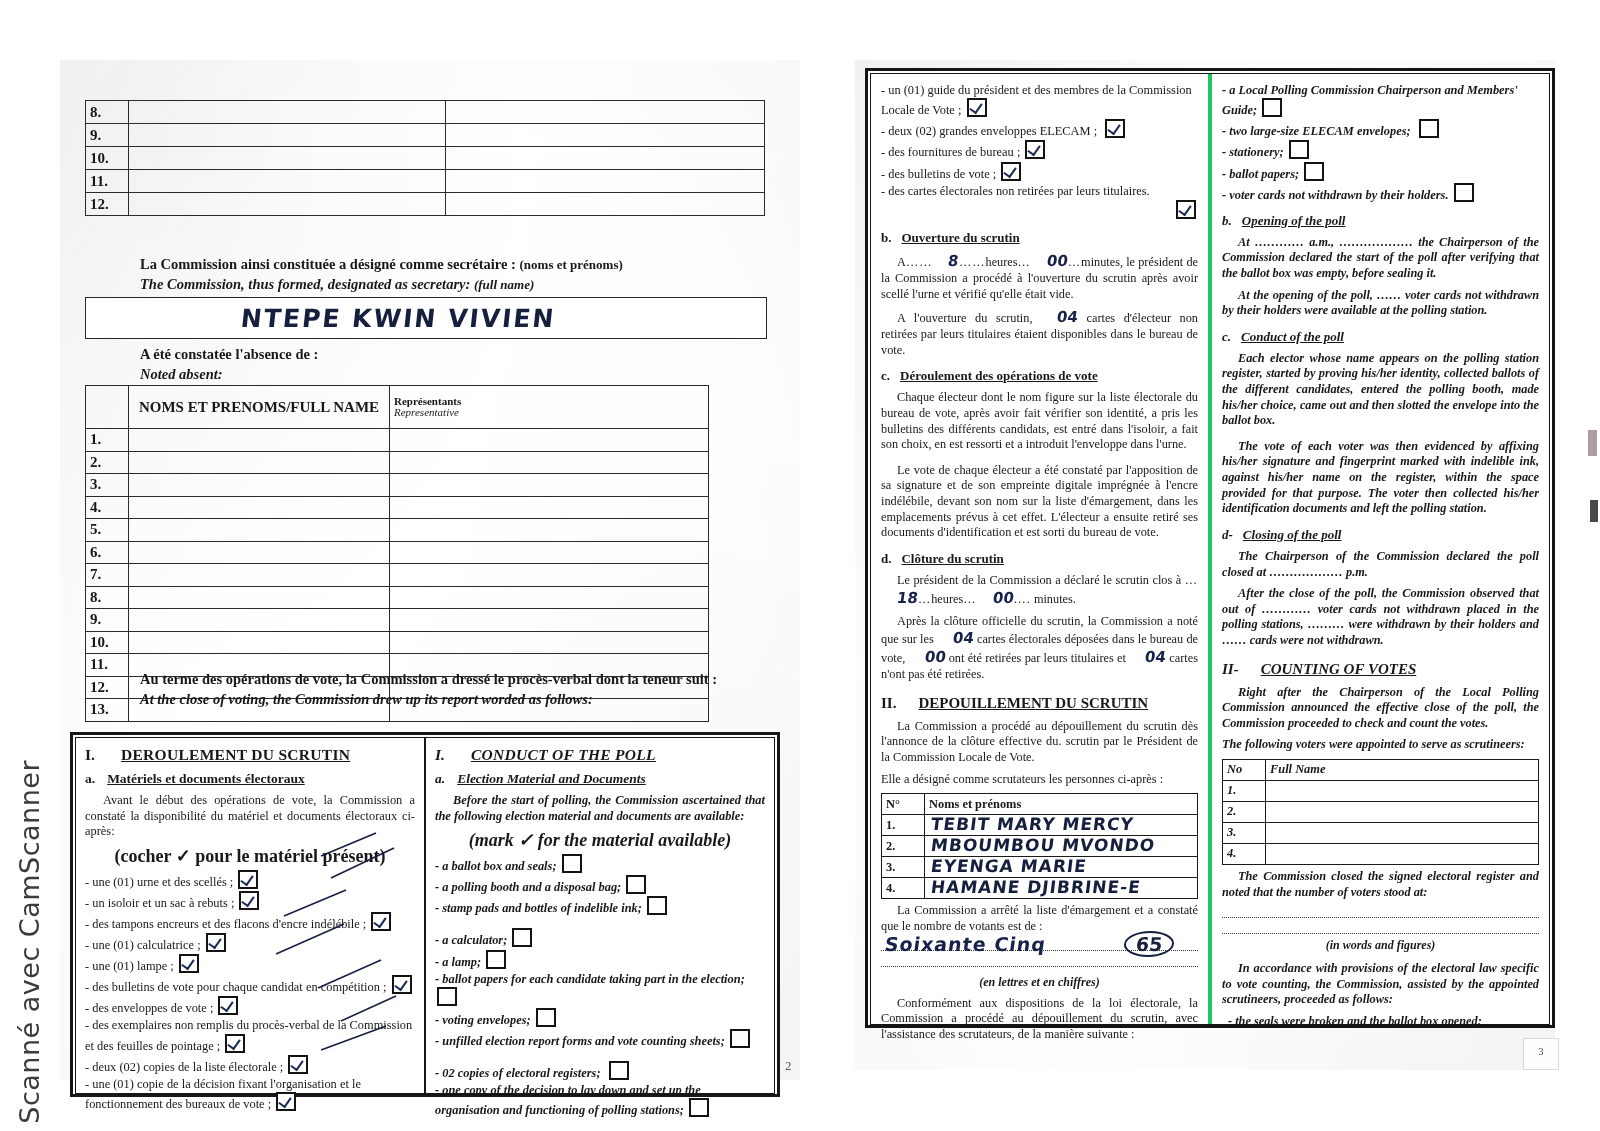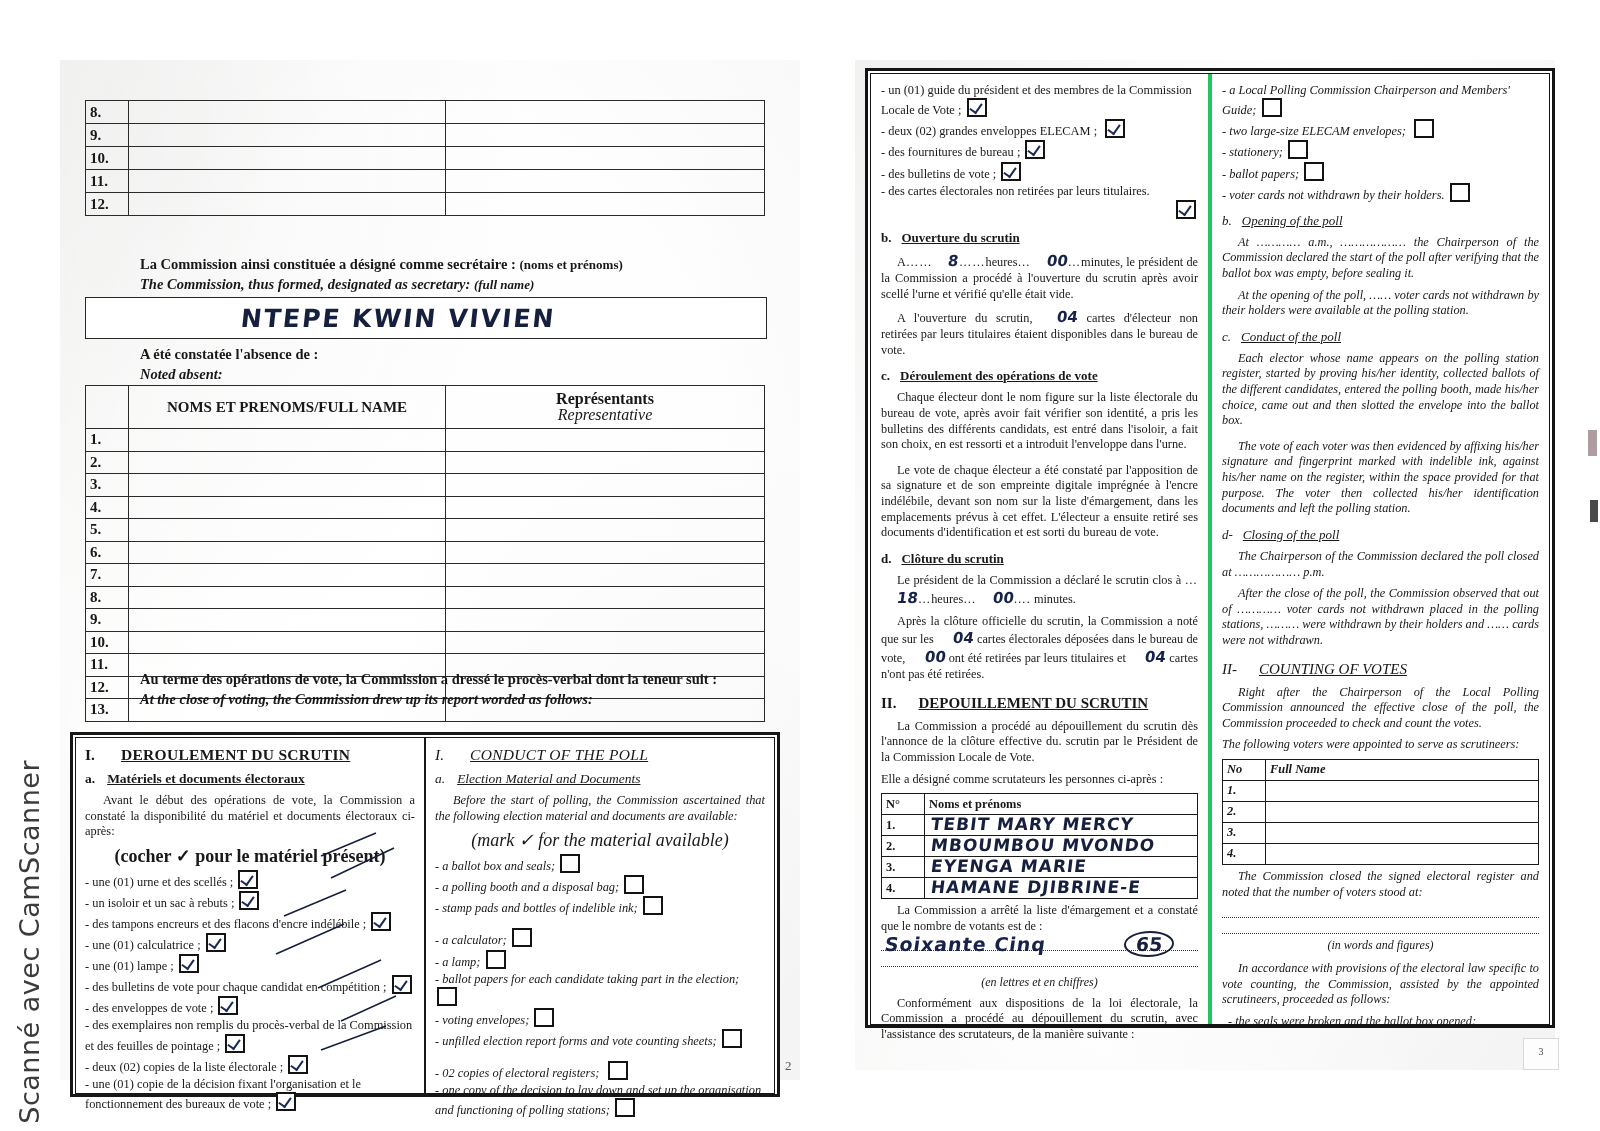--- a/index.html
+++ b/index.html
@@ -78,24 +78,24 @@
     letter-spacing:2px;
     transform:skewX(-6deg);
   }
   #secretary-name{
     position:absolute; left:155px; top:6px;
     font-size:25px;
   }
 
   #absent-label{ position:absolute; left:80px; top:285px; }
 
-  #absent-table{ position:absolute; left:25px; top:325px; width:680px; }
+  #absent-table{ position:absolute; left:25px; top:325px; width:624px; }
   #absent-table td{ height:21.5px; }
   #absent-table td.headname{ height:42px; text-align:center; font-size:15px; }
-  #absent-table td.headrep{ height:42px; text-align:center; width:310px; font-size:16px; }
+  #absent-table td.headrep{ height:42px; width:310px; font-size:11px; }
   #absent-table td.repcol{ width:310px; }
 
   #close-voting{ position:absolute; left:80px; top:610px; width:640px; }
 
   
   #poll-box{
     position:absolute; left:10px; top:672px; width:700px; height:355px;
     border:3px solid #171717;
     padding:2px;
     background:#fff;
@@ -118,21 +118,21 @@
     margin:0 2px; background:#fff; position:relative;
   }
   .tick::after{
     content:"";
     position:absolute; left:3px; top:1px;
     width:6px; height:10px;
     border-right:2px solid #1b2a55;
     border-bottom:2px solid #1b2a55;
     transform:rotate(35deg);
   }
-  .ital{ font-style:italic; font-weight:normal; }
+  .ital{ font-style:italic; font-weight:bold; }
   .bolder{ font-weight:bold; }
 
   
   .pen{ position:absolute; pointer-events:none; }
 
   
   #right-box{
     position:absolute; left:10px; top:8px; width:680px; height:950px;
     border:3px solid #141414; padding:2px; background:#fff;
   }

